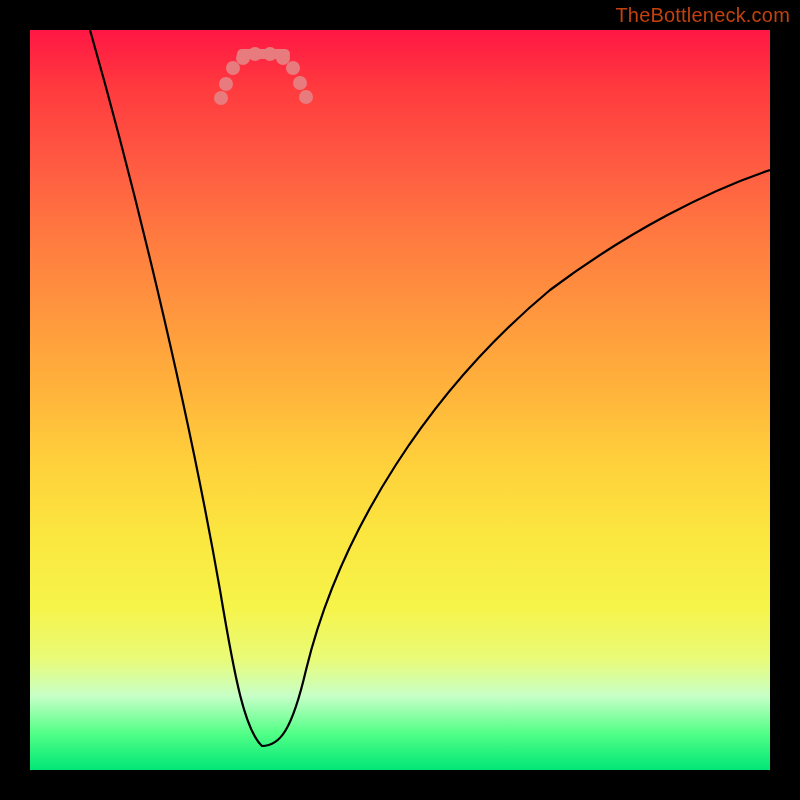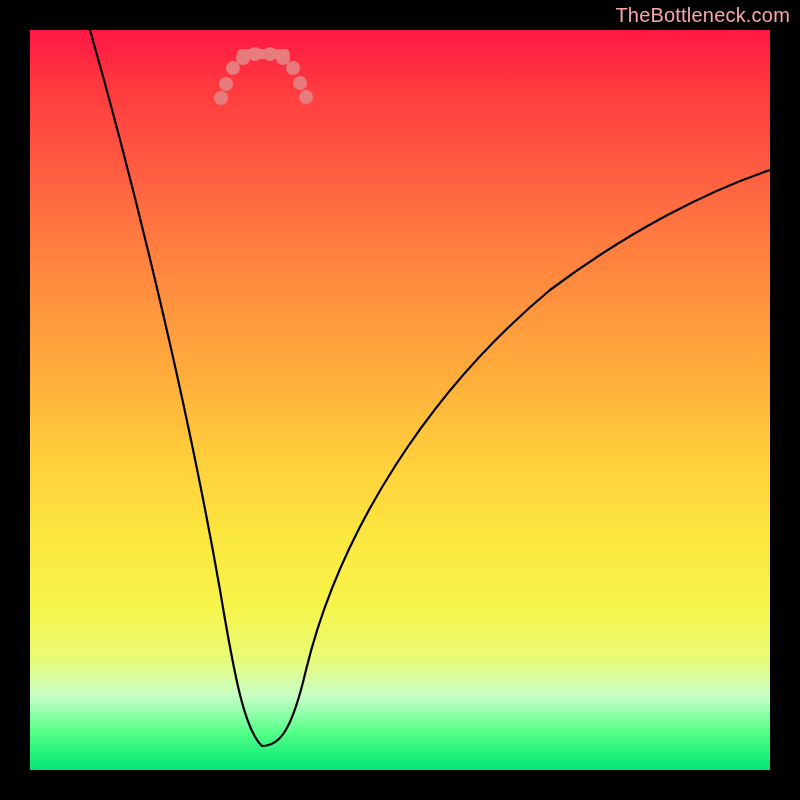--- a/index.html
+++ b/index.html
@@ -31,21 +31,21 @@
       #e9fb78 85%,
       #c7ffc7 90%,
       #53ff87 95%,
       #00e676 100%
     );
   }
   .watermark {
     position: absolute;
     top: 4px;
     right: 10px;
-    color: #fca5a5;
+    color: #c2410c;
     font-size: 20px;
     font-weight: 500;
     letter-spacing: 0.2px;
     user-select: none;
     text-align: center;
   }
   svg.curve {
     position: absolute;
     left: 0;
     top: 0;

